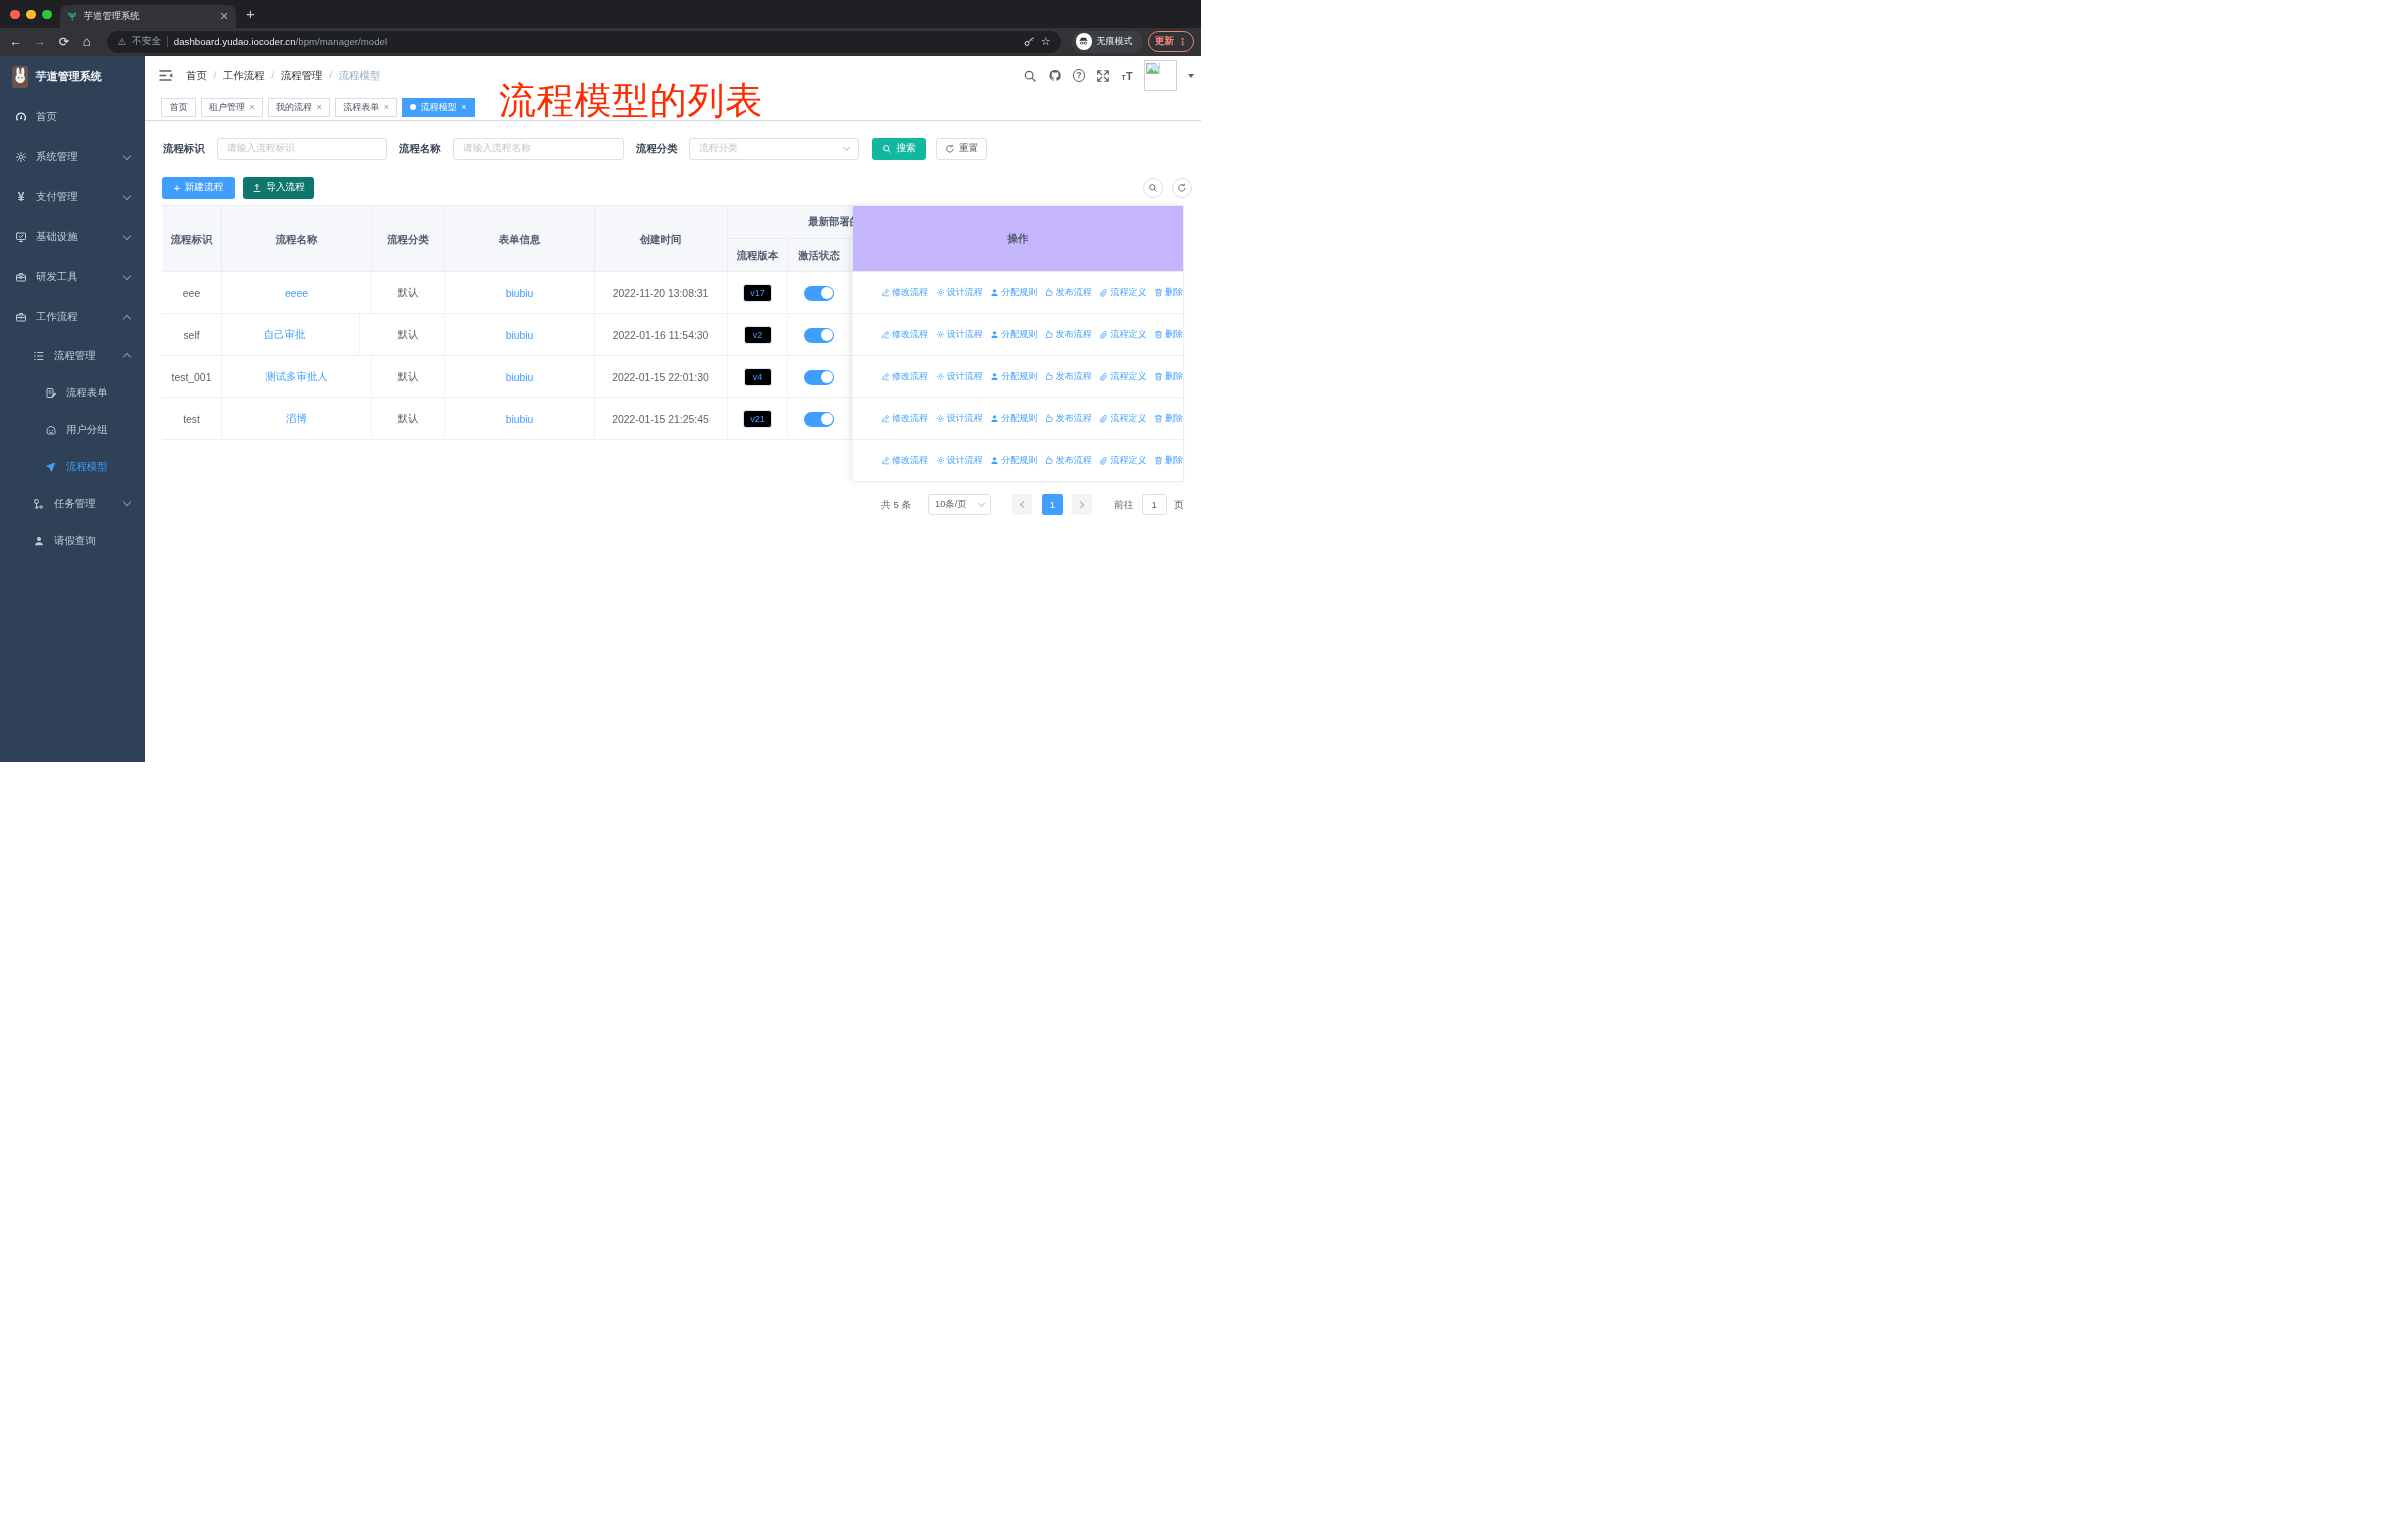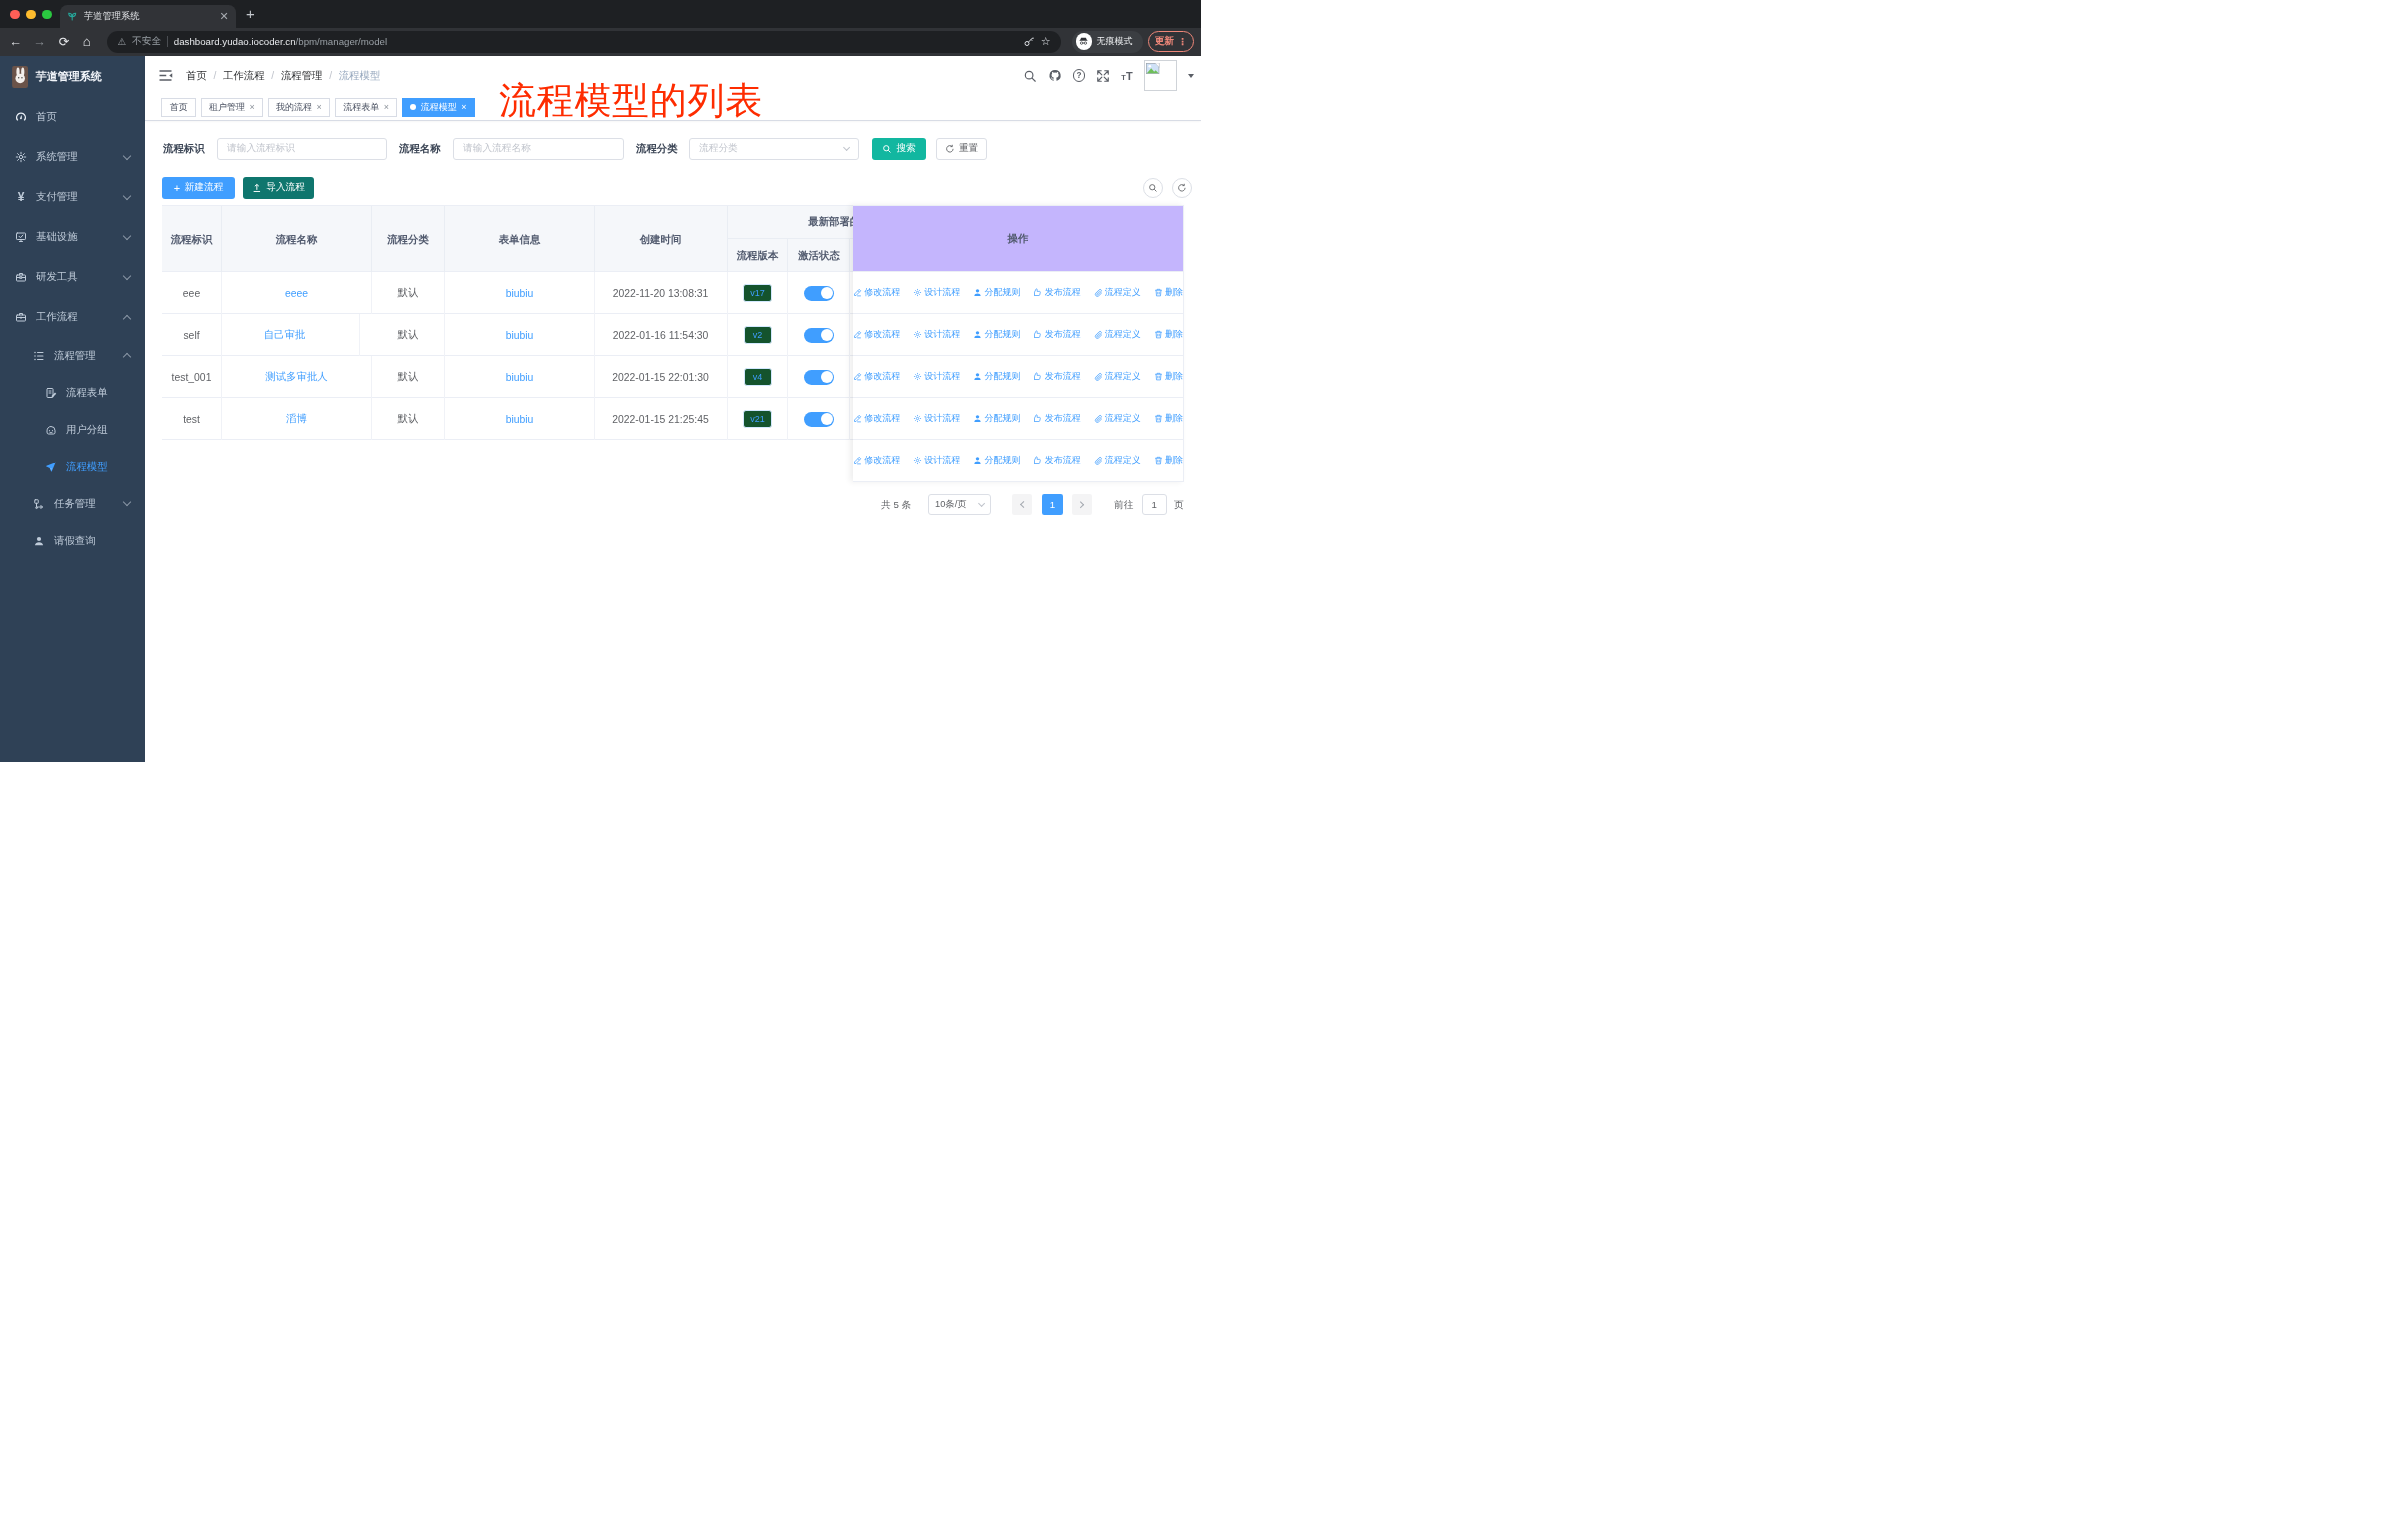--- a/index.html
+++ b/index.html
@@ -97,29 +97,29 @@
   .hcell{position:absolute;display:flex;align-items:center;justify-content:center;font-size:10.4px;font-weight:600;color:#515a6e;
         border-right:0.7px solid #e9edf3;}
   .hcell.full{top:0;height:67px;}
   .hcell.r1{top:0;height:33px;border-bottom:0.7px solid #e9edf3;}
   .hcell.r2{top:33px;height:33px;}
   .trow{position:relative;height:42px;border-bottom:0.7px solid #ebeef5;background:#fff;}
   .td{position:absolute;top:0;height:42px;display:flex;align-items:center;justify-content:center;font-size:10.4px;color:#606266;
         border-right:0.7px solid #f0f2f7;overflow:hidden;}
   .td a{color:var(--primary,#409eff);text-decoration:none;cursor:pointer;white-space:nowrap;}
   .vtag{min-width:28px;padding:0 6px;height:18px;display:flex;align-items:center;justify-content:center;
-        background:#14532d;border:0.7px solid #d3e8ff;border-radius:3px;color:var(--primary,#409eff);font-size:9px;}
+        background:#000000;border:0.7px solid #d3e8ff;border-radius:3px;color:var(--primary,#409eff);font-size:9px;}
   .switch{width:30px;height:15px;border-radius:7.4px;background:var(--primary,#409eff);position:relative;cursor:pointer;}
   .switch .knob{position:absolute;right:1.5px;top:1.5px;width:12px;height:12px;border-radius:50%;background:#fff;}
 
   #fixed-col{position:absolute;left:853px;top:205px;width:331px;background:#fff;z-index:10;
         box-shadow:-3px 0 6px rgba(0,0,0,.07);border-right:0.7px solid #ebeef5;}
   #fixed-head{height:67px;background:#c4b5fd;border-top:0.7px solid #ebeef5;border-bottom:0.7px solid #ebeef5;
         display:flex;align-items:center;justify-content:center;font-size:10.4px;font-weight:600;color:#515a6e;}
-  .arow{height:42px;border-bottom:0.7px solid #ebeef5;display:flex;align-items:center;justify-content:space-between;gap:7.4px;}
+  .arow{height:42px;border-bottom:0.7px solid #ebeef5;display:flex;align-items:center;justify-content:flex-end;gap:7.4px;}
   .alink{display:inline-flex;align-items:center;gap:2.2px;color:var(--primary,#409eff);font-size:9px;cursor:pointer;white-space:nowrap;}
 
   
   .pgtxt{position:absolute;top:494px;height:21px;line-height:21px;font-size:9.7px;color:#606266;}
   #pg-size{position:absolute;left:928px;top:494px;width:63px;height:21px;border:0.7px solid #dcdfe6;border-radius:3px;
         display:flex;align-items:center;justify-content:space-between;padding:0 6px;font-size:9.3px;color:#606266;}
   .pg-btn{position:absolute;top:494px;width:20px;height:21px;background:#f4f4f5;border-radius:2.2px;
         display:flex;align-items:center;justify-content:center;}
   .pg-ar{width:5.2px;height:5.2px;border-left:1.2px solid #a4a9b0;border-bottom:1.2px solid #a4a9b0;}
   #pg-prev{left:1012px;} #pg-prev .pg-ar{transform:rotate(45deg);margin-left:2.2px;}

